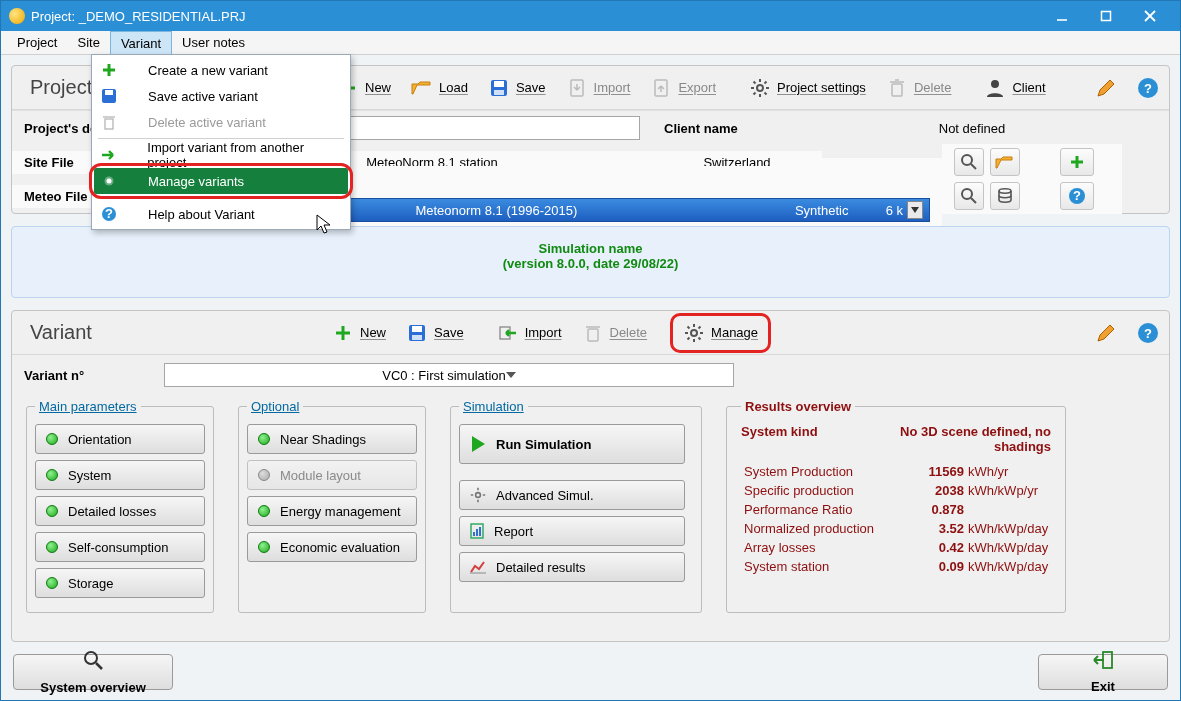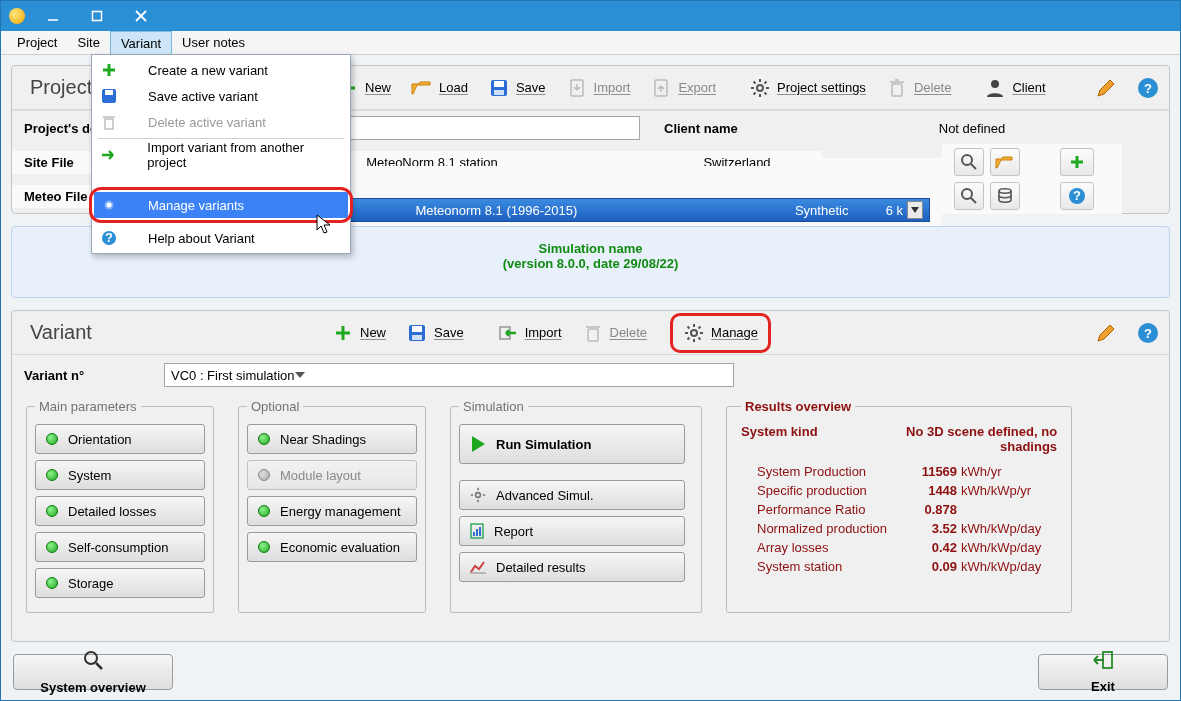--- a/index.html
+++ b/index.html
@@ -36,61 +36,62 @@
   
   .status-panel { margin:6px 10px; border:1px solid #bcd4f0; border-radius:4px; background:#e7f0fb; text-align:center; padding:14px 0 26px 0; color:#118a11; font-weight:600; }
   .status-panel .sub { font-weight:600; color:#118a11; }
   
   .variant-block { margin:6px 10px; border:1px solid #c4c4c4; border-radius:4px; background:#f0f0f0; padding-bottom:10px; flex:1; overflow:hidden; }
   .var-toolbar { display:flex; align-items:center; height:44px; border-bottom:1px solid #d8d8d8; }
   .var-toolbar .title { font-size:20px; font-weight:400; color:#444; padding:0 18px; width:310px; }
   .red-highlight { border:3px solid #e32222; border-radius:10px; }
   .row-variant { display:flex; align-items:center; padding:8px 12px; gap:10px; }
   .row-variant .lbl { width:130px; font-weight:600; }
-  .row-variant select, .row-variant .combo { flex:none; width:570px; height:24px; border:1px solid #a6a6a6; background:#fff; display:flex; align-items:center; padding:0 6px; justify-content:flex-start; }
+  .row-variant select, .row-variant .combo { flex:none; width:570px; height:24px; border:1px solid #a6a6a6; background:#fff; display:flex; align-items:center; padding:0 6px; justify-content:center; }
   
   .groups { display:flex; gap:20px; padding:0 12px; }
   fieldset.grp { border:1px solid #bcbcbc; border-radius:3px; padding:10px 8px 8px 8px; margin-top:4px; }
-  fieldset.grp legend { padding:0 4px; color:#737373; }
+  fieldset.grp legend { padding:0 4px; color:#0369a1;text-decoration:underline; }
   .gbtn { width:170px; height:30px; border:1px solid #9a9a9a; border-radius:3px; background:linear-gradient(#f6f6f6,#dedede); display:flex; align-items:center; gap:10px; padding:0 10px; margin-bottom:6px; cursor:pointer; }
   .gbtn.big { width:226px; height:40px; font-weight:600; }
   .gbtn.disabled { color:#8a8a8a; background:linear-gradient(#f2f2f2,#e6e6e6); border-color:#c0c0c0; }
   .dot { width:12px; height:12px; border-radius:50%; background:radial-gradient(circle at 35% 35%, #8ef28e, #1fa81f); border:1px solid #0c7a0c; }
   .dot.grey { background:radial-gradient(circle at 35% 35%, #ddd, #aaa); border-color:#888; }
   
   fieldset.results { border:1px solid #bcbcbc; border-radius:3px; padding:10px 14px; color:#8e0f0f; min-width:340px; margin-top:4px; }
   fieldset.results legend { color:#8e0f0f; font-weight:600; padding:0 4px; }
-  .res-row { display:flex; justify-content:flex-start; margin:4px 16px; }
+  .res-row { display:flex; justify-content:flex-start; margin:4px 3px; }
   .res-row .val { font-weight:700; width:70px; text-align:right; }
   .res-row .unit { width:84px; text-align:left; padding-left:4px; }
   .res-row .name { flex:1; }
   .res-head { display:flex; justify-content:space-between; margin-bottom:10px; }
   .res-head .h { font-weight:700; }
   
   .bottom-bar { display:flex; justify-content:space-between; padding:6px 12px 10px 12px; }
   .bigbtn { height:36px; min-width:160px; border:1px solid #9a9a9a; border-radius:4px; background:linear-gradient(#f6f6f6,#dedede); display:flex; align-items:center; justify-content:center; gap:10px; font-weight:600; cursor:pointer; padding:0 24px;flex-direction:column; }
   
   .dropdown { position:absolute; top:54px; left:91px; width:260px; background:#fff; border:1px solid #9aa8b8; box-shadow:2px 3px 6px rgba(0,0,0,0.25); z-index:50; padding:2px; }
   .dropdown .dmrow { display:flex; align-items:center; height:26px; padding:0 8px 0 4px; gap:28px; cursor:pointer; }
   .dropdown .dmico { width:22px; height:22px; display:flex; align-items:center; justify-content:center; }
   .dropdown .sep { height:1px; background:#d0d0d0; margin:3px 4px; }
   .dropdown .disabled { color:#9a9a9a; }
-  .dropdown .selected { background:#3b82f6; color:#fff; border-radius:2px; position:relative;margin-top:24px; }
+  .dropdown .selected { background:#15803d; color:#fff; border-radius:2px; position:relative; }
   .dropdown .hl-ring { position:absolute; inset:-5px -5px -5px -5px; border:3px solid #e32222; border-radius:12px; pointer-events:none; }
   .cursor { position:absolute; left:316px; top:214px; z-index:60; }
   svg { display:block; }
   .truncate { overflow:hidden; white-space:nowrap; text-overflow:ellipsis; }
 </style>
 </head>
 <body>
 
 <div class="window">
 
   <div class="titlebar">
     <div class="icon"></div>
+    <div class="title">Project:  _DEMO_RESIDENTIAL.PRJ</div>
     <div class="wbtn">
       <svg viewBox="0 0 12 12">
           <line x1="1" y1="10" x2="11" y2="10" stroke="#fff" stroke-width="1.6"></line>
         </svg>
     </div>
     <div class="wbtn">
       <svg viewBox="0 0 12 12">
           <rect x="1.5" y="1.5" width="9" height="9" fill="none" stroke="#fff" stroke-width="1.5"></rect>
         </svg>
     </div>
@@ -495,21 +496,21 @@
           <span class="h" style="text-align:right;max-width:170px;">No 3D scene defined, no shadings</span>
         </div>
         <div id="results-rows">
             <div class="res-row">
               <span class="name">System Production</span>
               <span class="val">11569</span>
               <span class="unit">kWh/yr</span>
             </div>
             <div class="res-row">
               <span class="name">Specific production</span>
-              <span class="val">1448</span>
+              <span class="val">2038</span>
               <span class="unit">kWh/kWp/yr</span>
             </div>
             <div class="res-row">
               <span class="name">Performance Ratio</span>
               <span class="val">0.878</span>
               <span class="unit"></span>
             </div>
             <div class="res-row">
               <span class="name">Normalized production</span>
               <span class="val">3.52</span>

